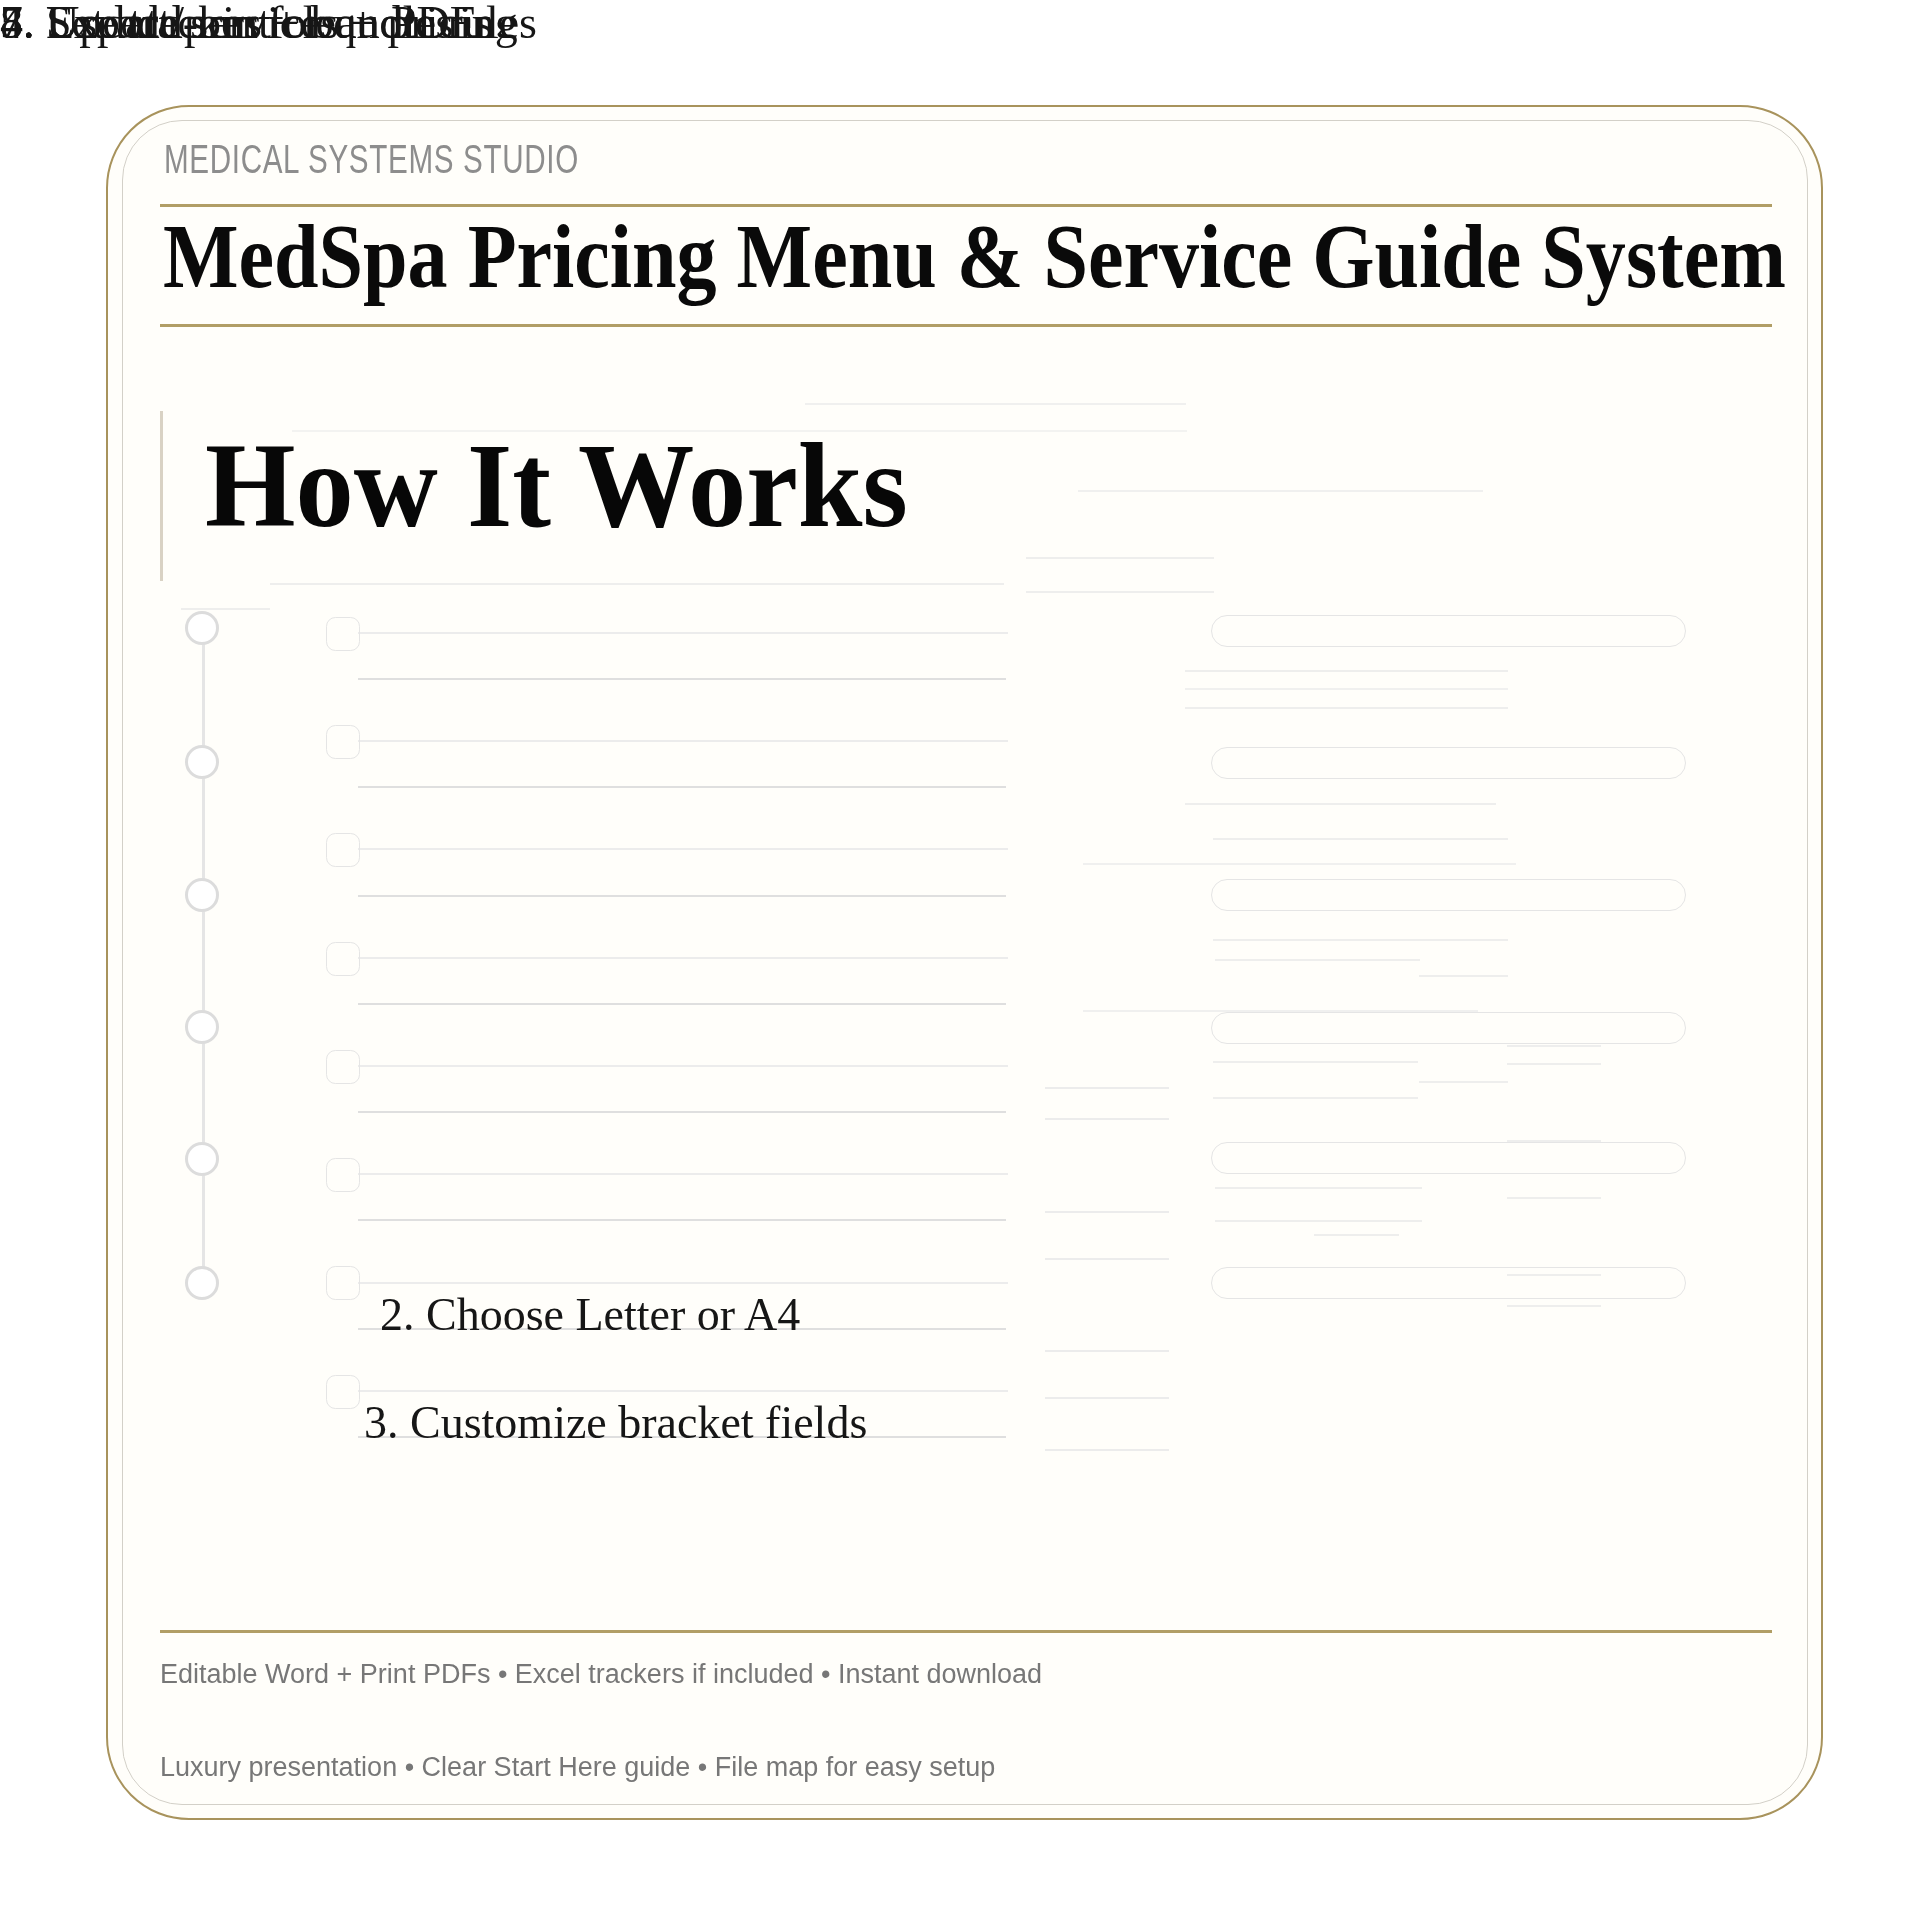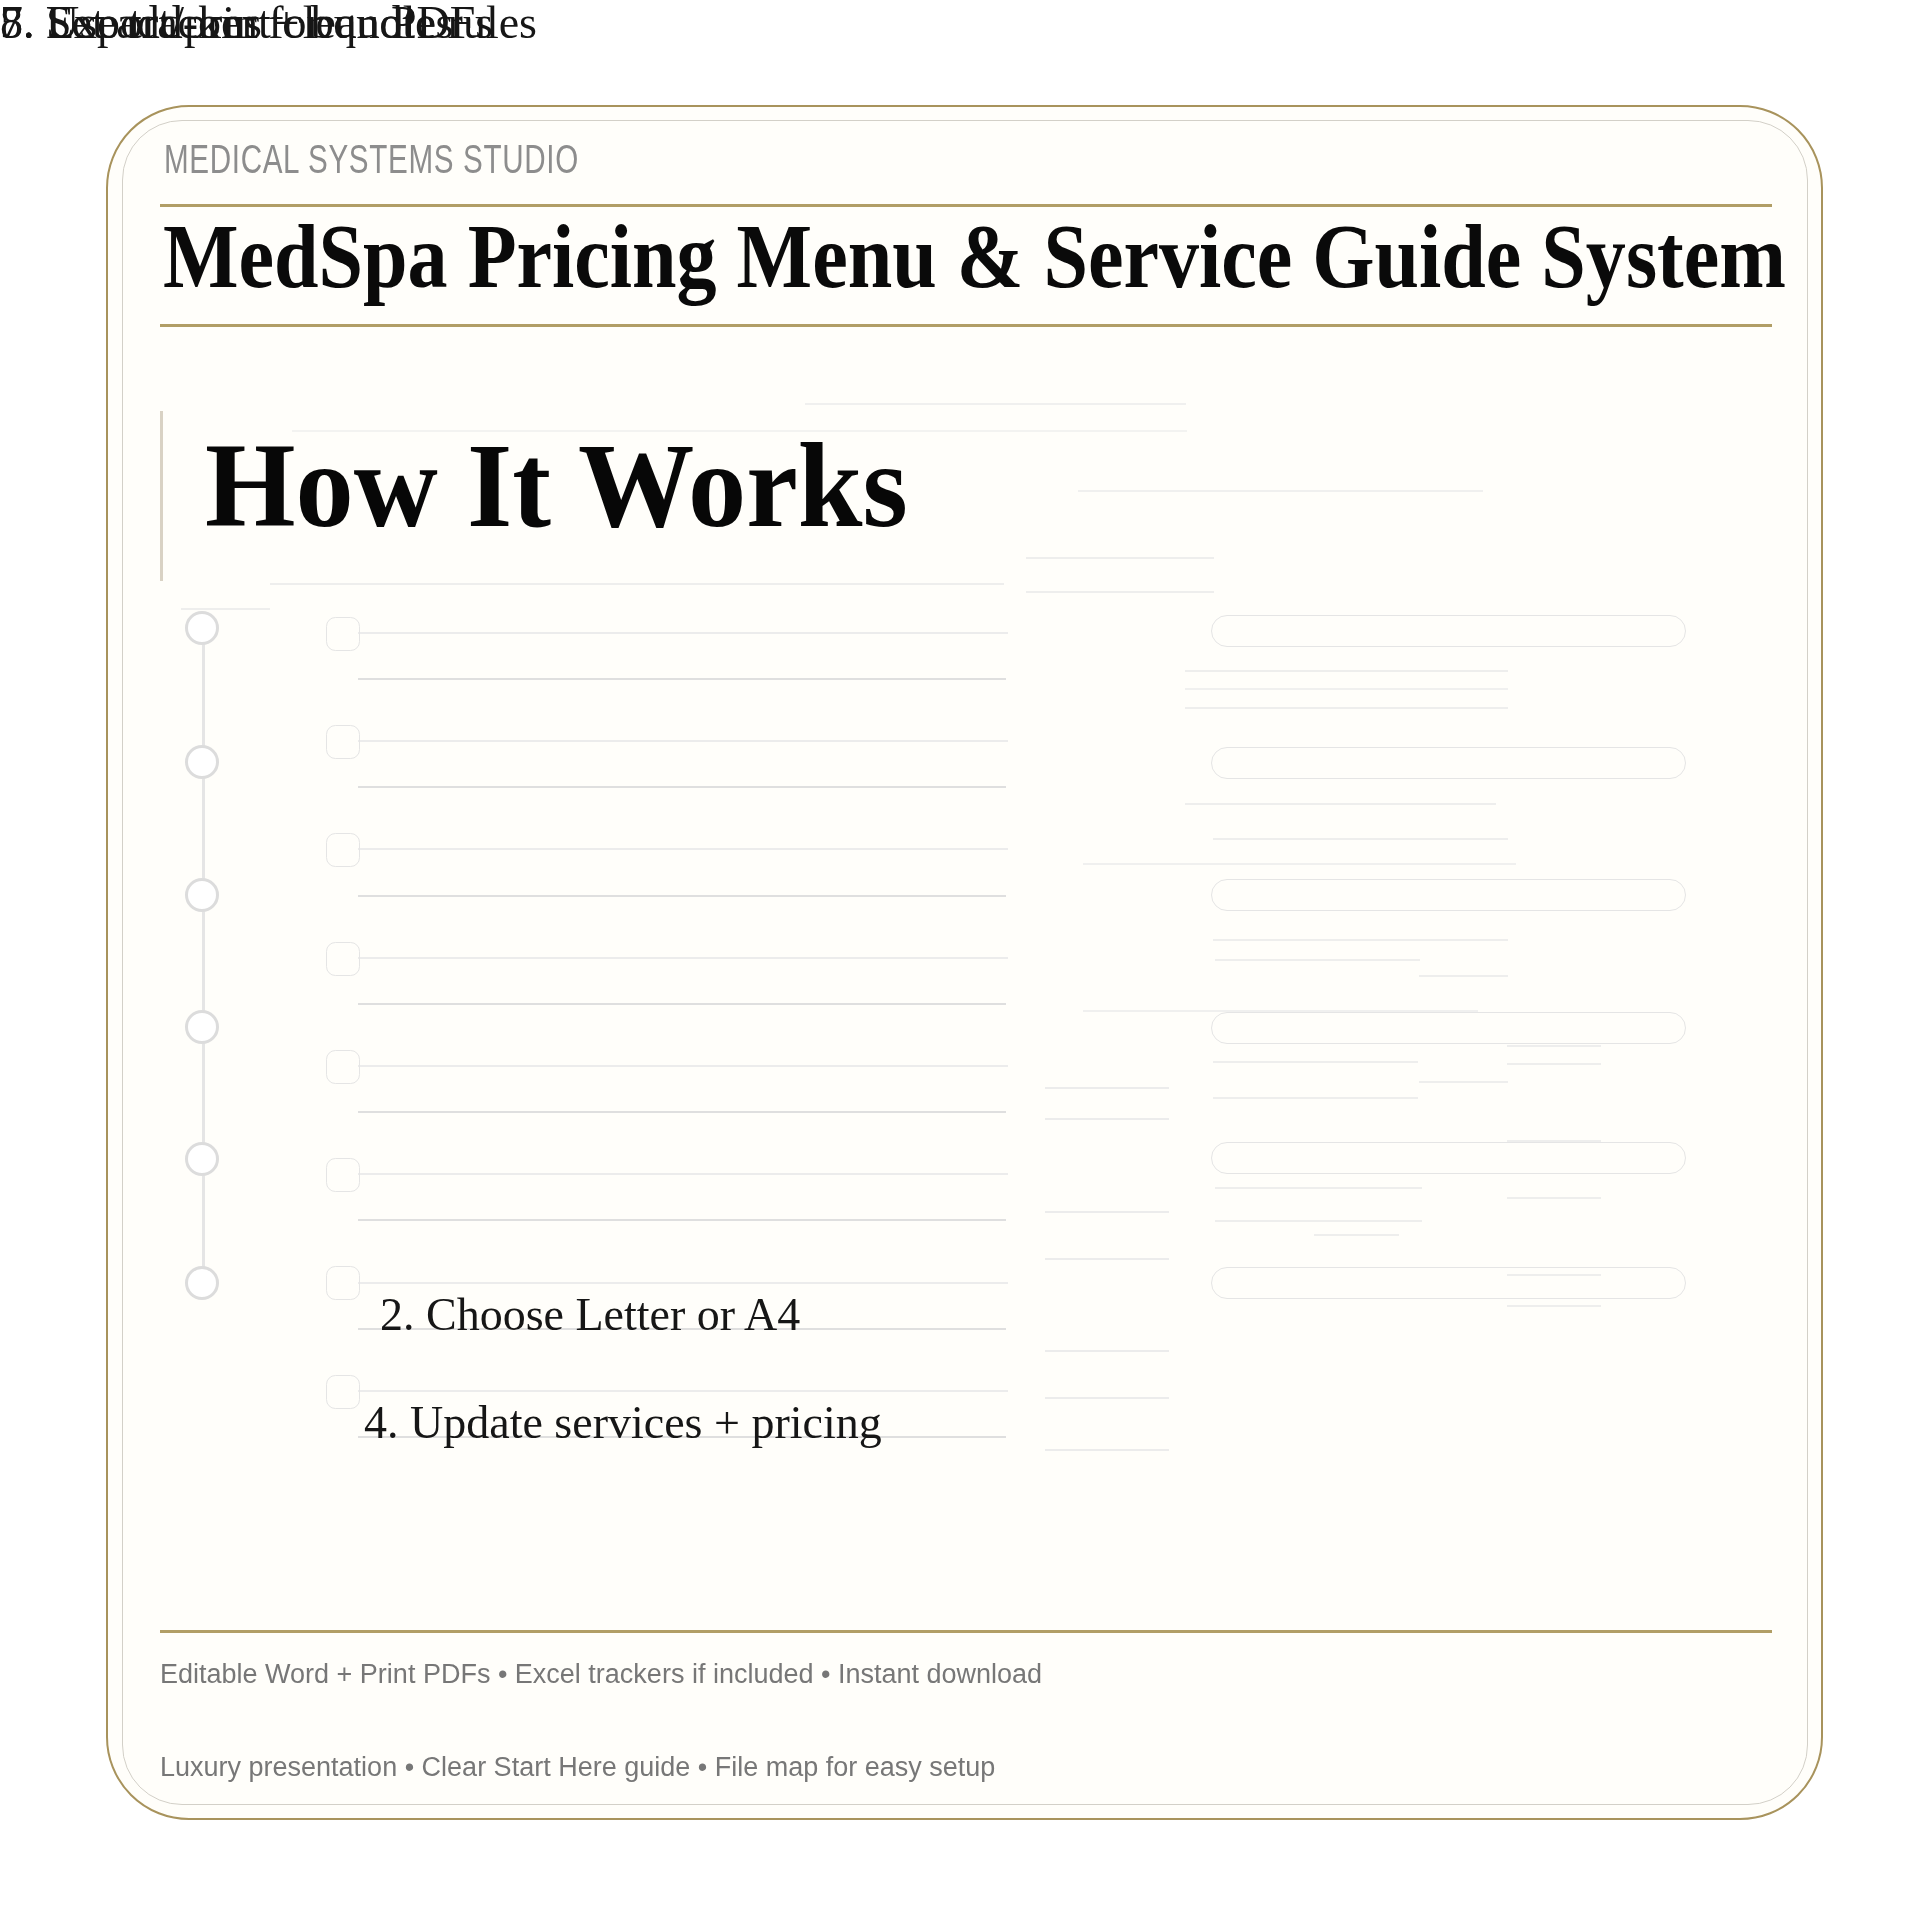--- a/index.html
+++ b/index.html
@@ -160,20 +160,21 @@
   <div id="content-layer">
     <div id="brand">MEDICAL SYSTEMS STUDIO</div>
     <div id="rule-top" class="gold-rule"></div>
     <div id="page-title">MedSpa Pricing Menu &amp; Service Guide System</div>
     <div id="rule-bottom" class="gold-rule"></div>
 
     <div id="accent-bar"></div>
     <div id="section-heading">How It Works</div>
 
     <div class="step-label">2. Choose Letter or A4</div>
+    <div class="step-label">3. Customize bracket fields</div>
     <div class="step-label">4. Update services + pricing</div>
     <div class="step-label">5. Set add-ons + bundle rules</div>
     <div class="step-label">7. Export/print clean PDFs</div>
     <div class="step-label">8. Use tracker for quotes</div>
 
     <div id="footer-rule"></div>
     <div id="footer-line-1" class="footer-line">Editable Word + Print PDFs • Excel trackers if included • Instant download</div>
     <div id="footer-line-2" class="footer-line">Luxury presentation • Clear Start Here guide • File map for easy setup</div>
   </div>
 

